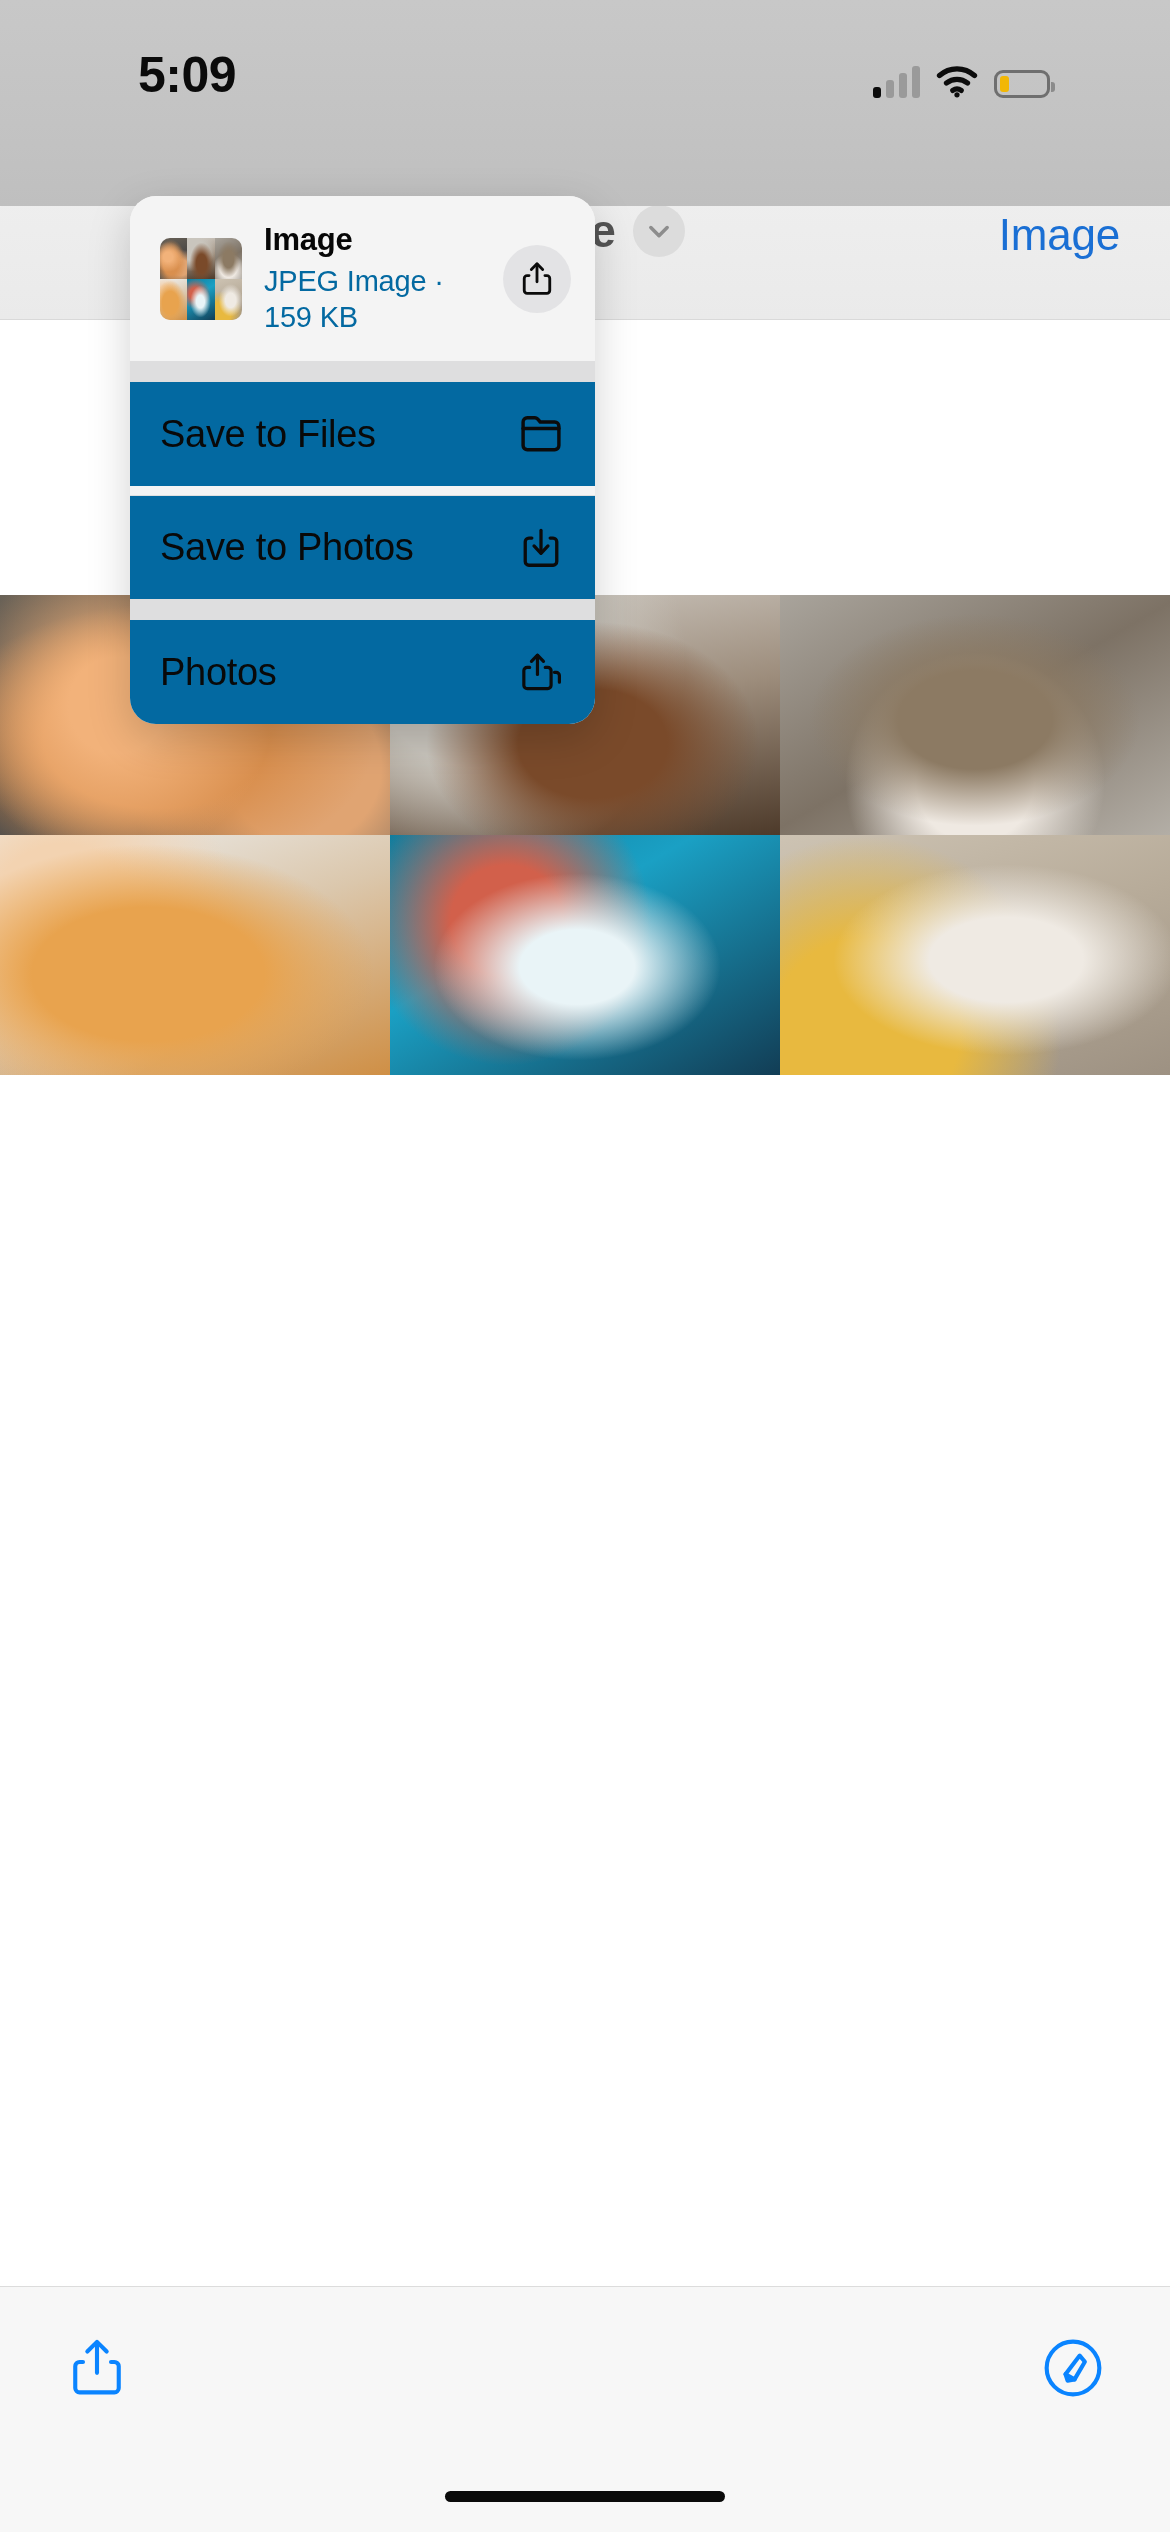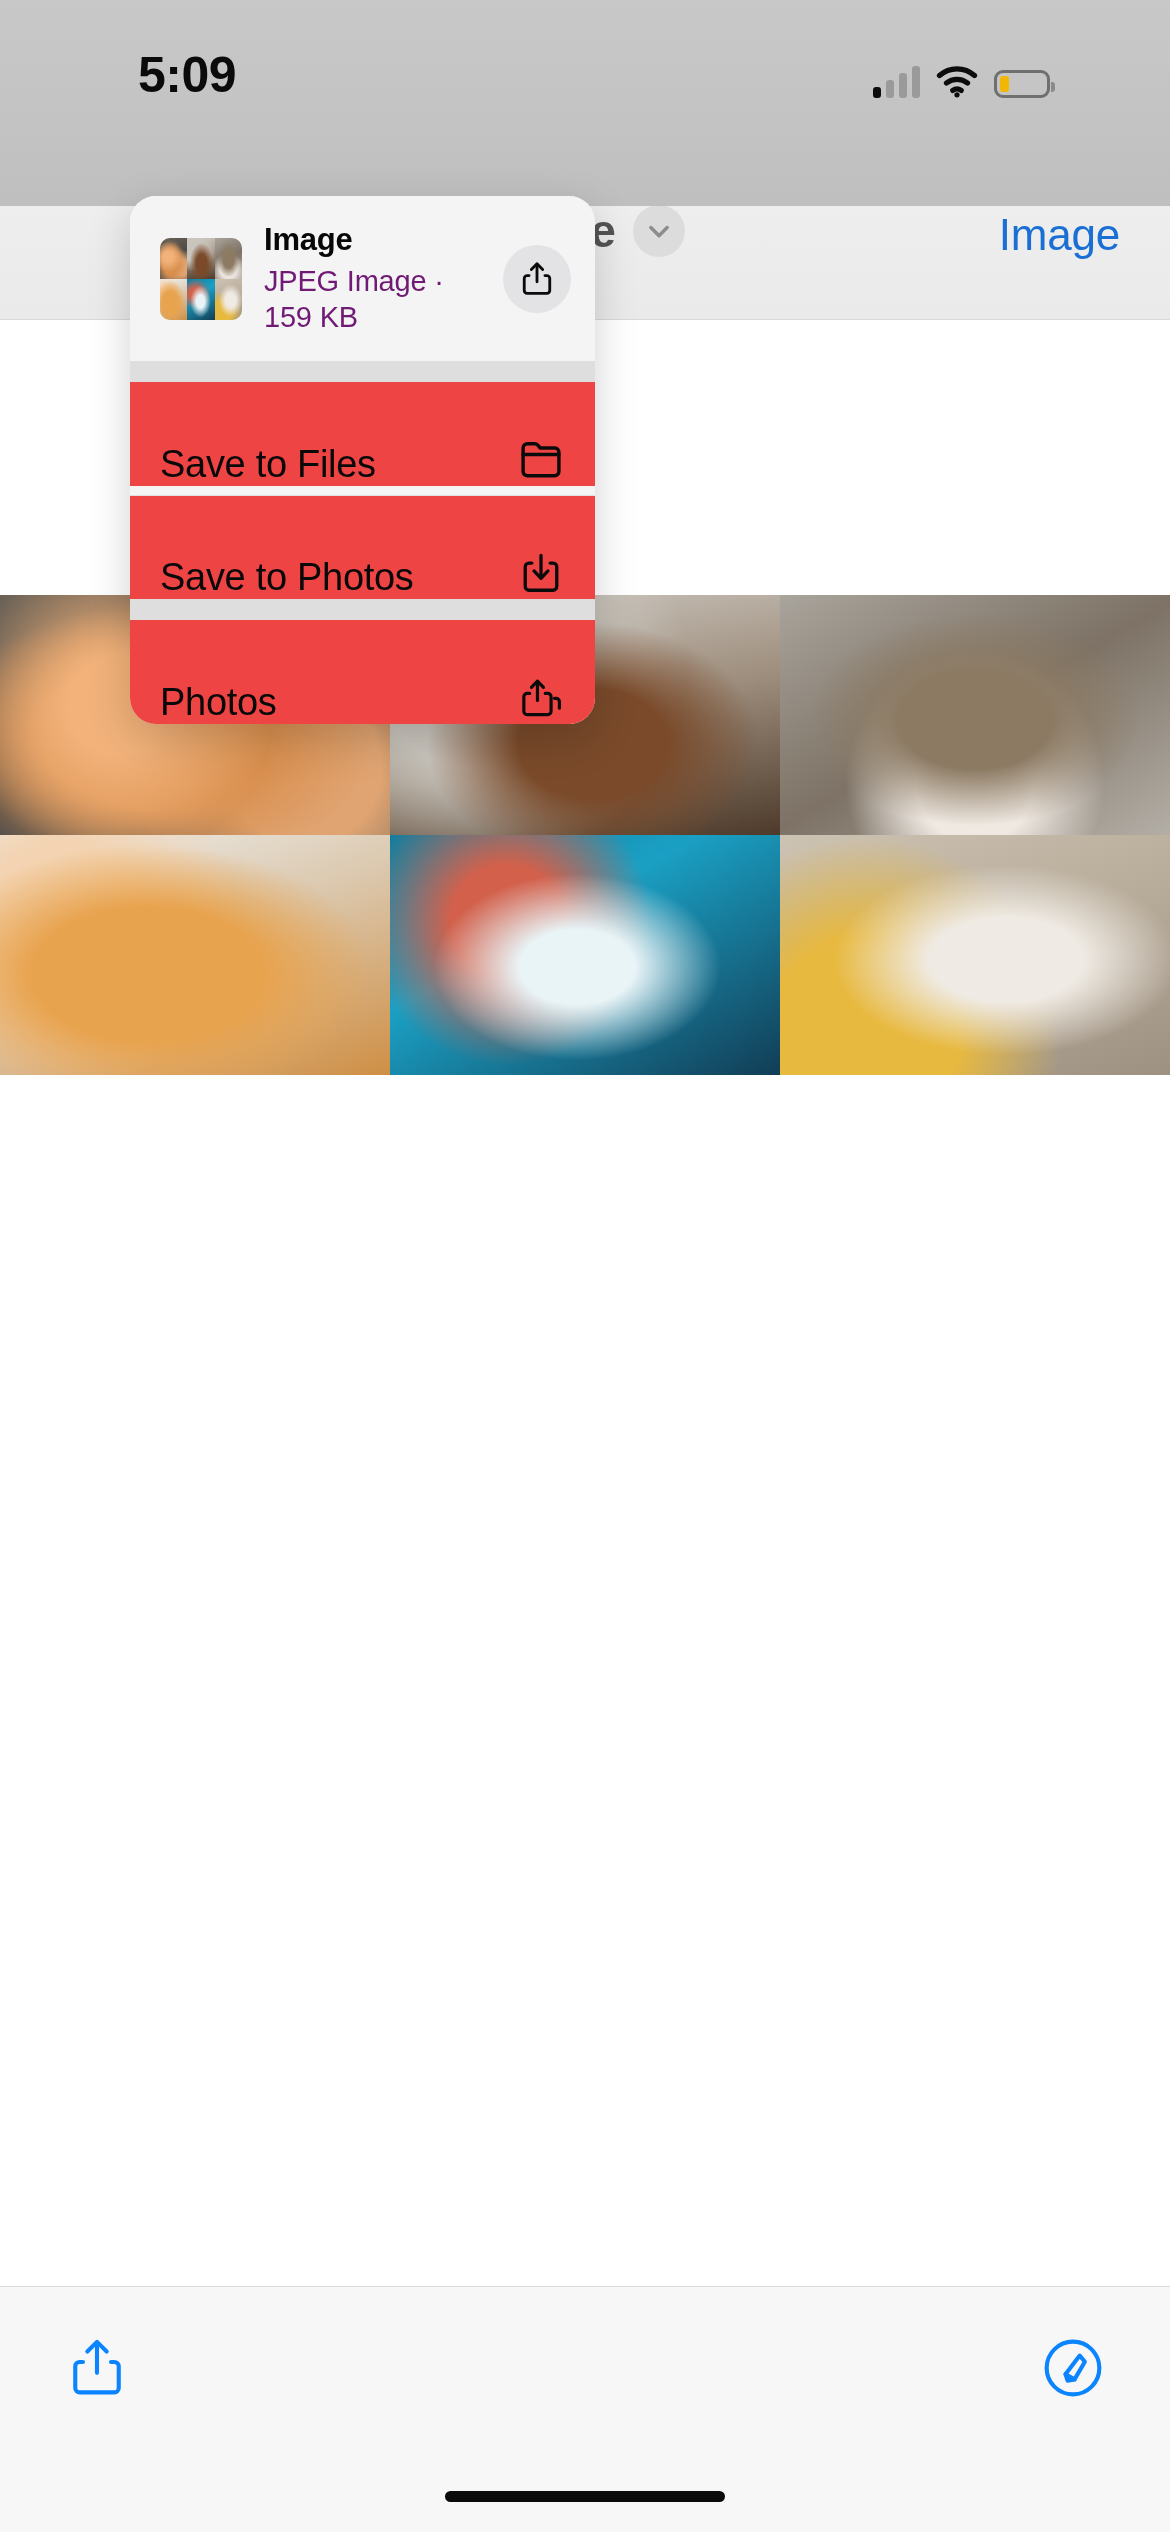--- a/index.html
+++ b/index.html
@@ -102,29 +102,29 @@
     display: flex; align-items: center; padding: 26px 24px 26px 30px; gap: 22px; background:#f4f4f4;
   }
   .thumb {
     width: 82px; height: 82px; border-radius: 10px; overflow: hidden;
     display: grid; grid-template-columns: repeat(3, 1fr); grid-template-rows: repeat(2, 1fr);
     flex: 0 0 auto;
   }
   .thumb div { width: 100%; height: 100%; }
   .file-meta { flex: 1 1 auto; min-width: 0; }
   .file-name { font-size: 31px; font-weight: 700; color: #070707; line-height: 1.18; letter-spacing:-0.2px;}
-  .file-sub { font-size: 29px; color: #701a75; line-height: 1.25; margin-top: 4px; letter-spacing:-0.2px;}
+  .file-sub { font-size: 29px; color: #0369a1; line-height: 1.25; margin-top: 4px; letter-spacing:-0.2px;}
   .share-circle {
     flex: 0 0 auto; width: 68px; height: 68px; border-radius: 50%;
     background: #e3e3e5; display: flex; align-items: center; justify-content: center;
   }
   .menu-gap { height: 21px; background: #dededf; }
   .menu-item {
-    display: flex; align-items: flex-end; justify-content: space-between;
-    padding: 0 28px 0 30px; height: 104px; background: #ef4444;
+    display: flex; align-items: center; justify-content: space-between;
+    padding: 0 28px 0 30px; height: 104px; background: #0369a1;
   }
   .menu-item + .menu-item { border-top: 1px solid #e0e0e0; margin-top: 9px; }
   .menu-label { font-size: 38px; color: #090909; letter-spacing: -0.3px; }
   .menu-icon { width: 52px; height: 52px; display:flex; align-items:center; justify-content:center; }
 
   
   .toolbar {
     position: absolute; left: 0; bottom: 0; width: 1170px; height: 246px;
     background: #f7f7f7; border-top: 1px solid #dcdcdc;
     display: flex; align-items: flex-start; justify-content: space-between;

